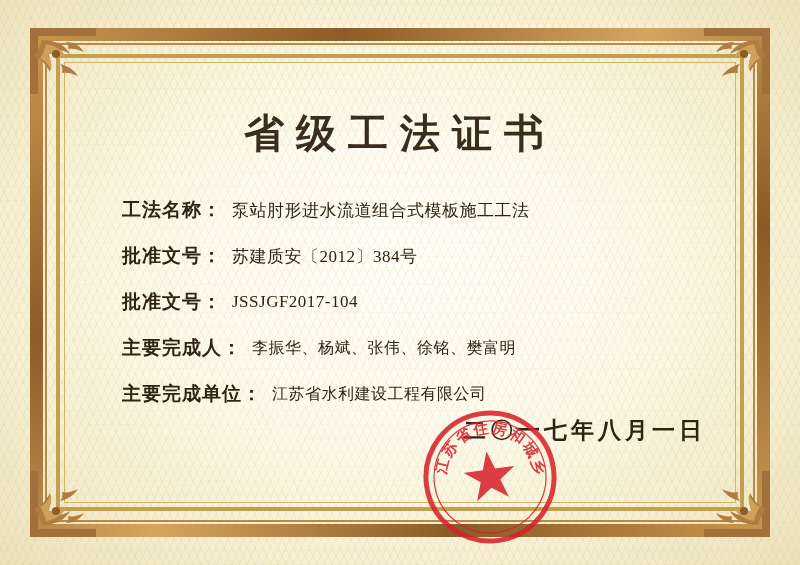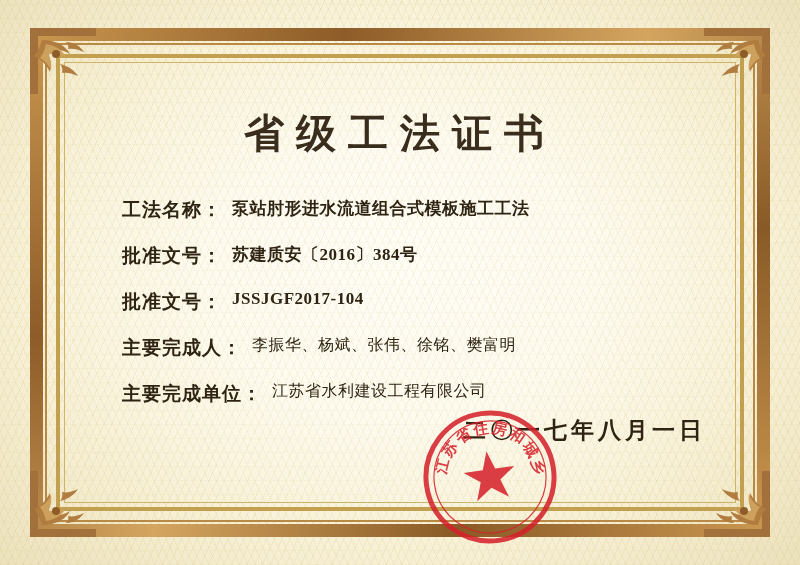--- a/index.html
+++ b/index.html
@@ -111,35 +111,35 @@
     font-family: "Liberation Serif", "DejaVu Serif", serif;
     text-shadow: 0 1px 0 rgba(255,255,255,0.7);
   }
 
   .fields {
     margin-top: 36px;
     padding-left: 42px;
   }
   .field-row {
     display: flex;
-    align-items: flex-start;
+    align-items: center;
     margin-bottom: 20px;
     white-space: nowrap;
   }
   .field-label {
     font-size: 19px;
     font-weight: bold;
     color: #2f2413;
     letter-spacing: 1px;
     font-family: "Liberation Serif", "DejaVu Serif", serif;
   }
   .field-value {
     font-size: 17px;
     color: #2f2413;
-    font-weight: bold;
+    font-weight: normal;
     margin-left: 10px;
     letter-spacing: 0.5px;
     font-family: "Liberation Serif", "DejaVu Serif", serif;
   }
   .field-value.small {
     font-size: 16px;
     font-weight: normal;
   }
 
   .date-line {
@@ -226,21 +226,21 @@
 
     <div class="fields">
 
       <div class="field-row">
         <span class="field-label">工法名称：</span>
         <span class="field-value">泵站肘形进水流道组合式模板施工工法</span>
       </div>
 
       <div class="field-row">
         <span class="field-label">批准文号：</span>
-        <span class="field-value">苏建质安〔2016〕384号</span>
+        <span class="field-value">苏建质安〔2012〕384号</span>
       </div>
 
       <div class="field-row">
         <span class="field-label">批准文号：</span>
         <span class="field-value">JSSJGF2017-104</span>
       </div>
 
       <div class="field-row">
         <span class="field-label">主要完成人：</span>
         <span class="field-value small">李振华、杨斌、张伟、徐铭、樊富明</span>

